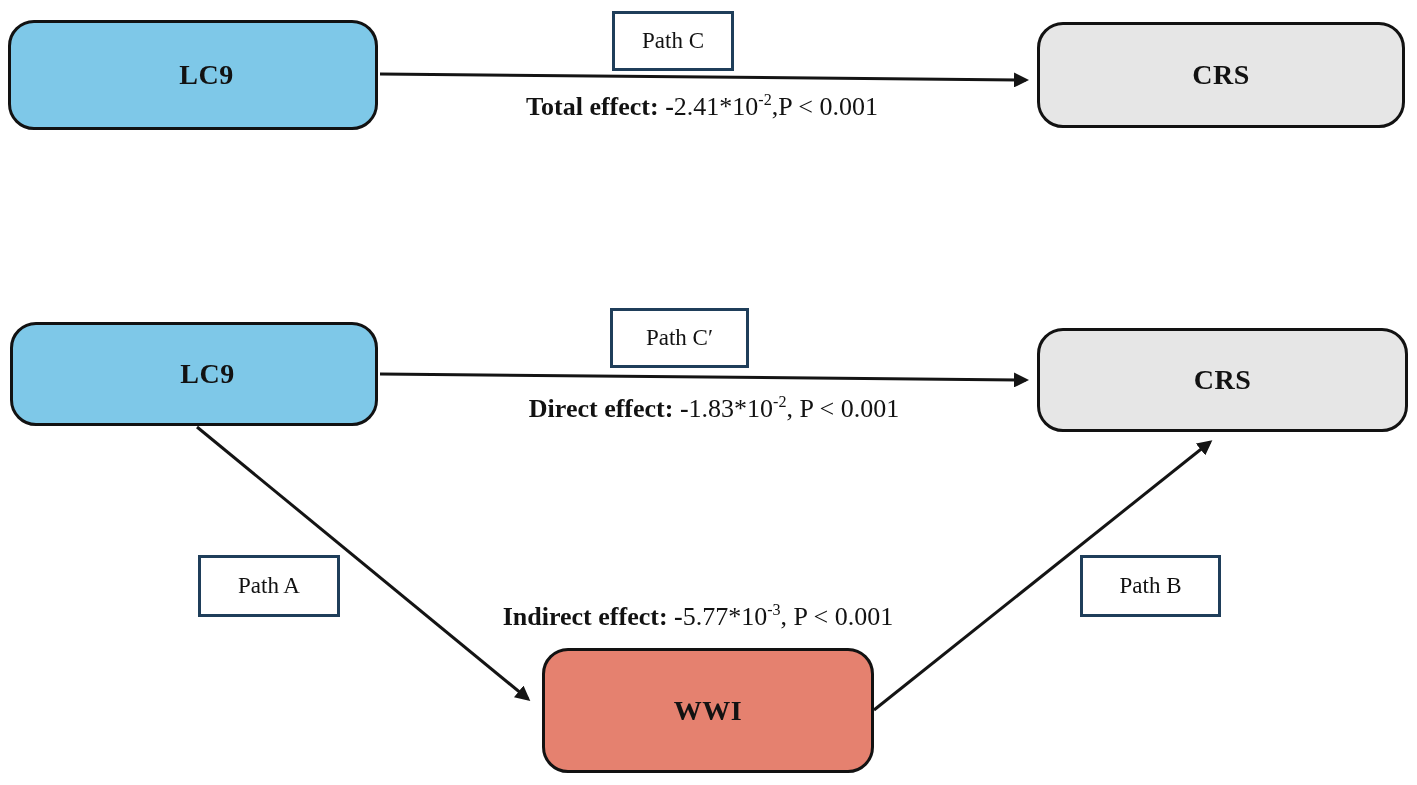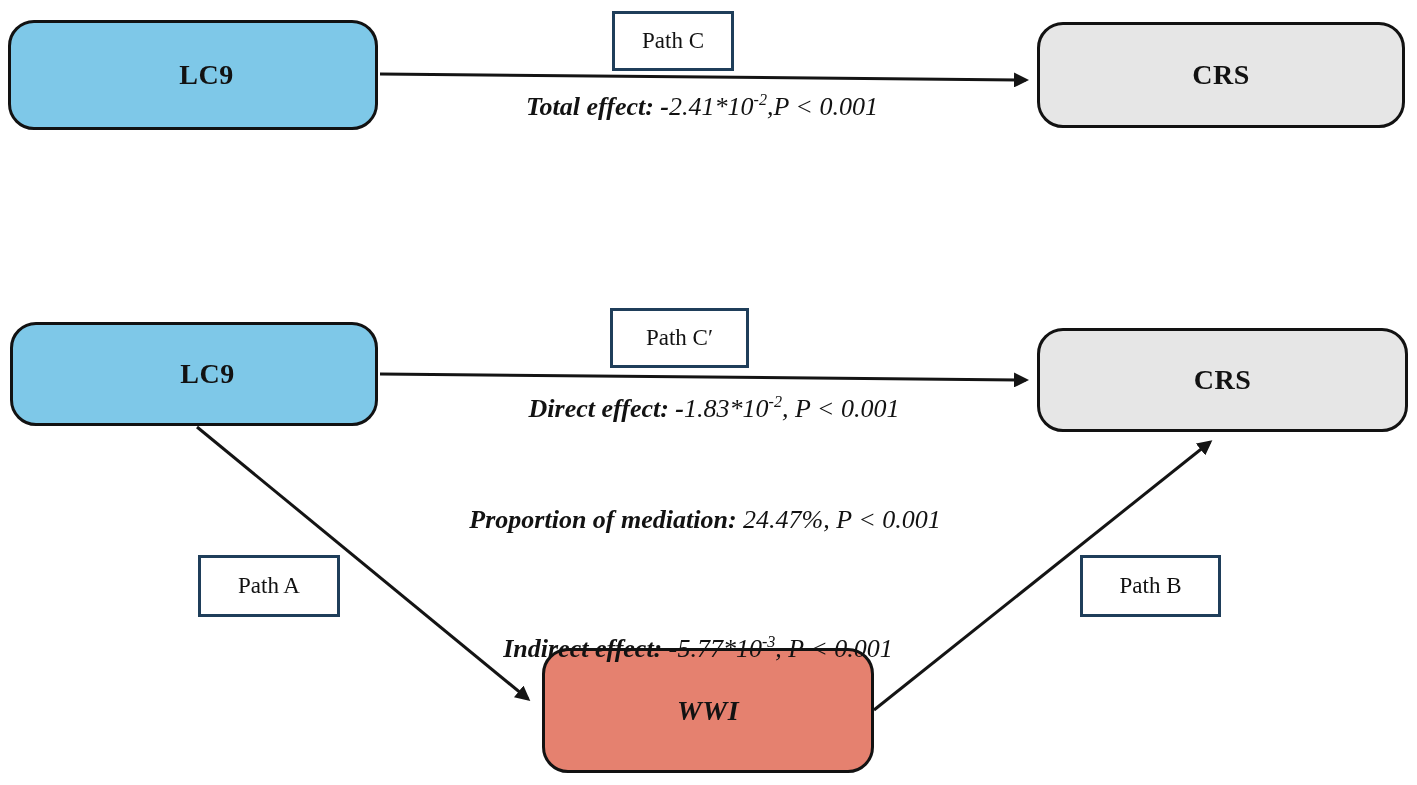--- a/index.html
+++ b/index.html
@@ -16,40 +16,40 @@
   .node.exposure{background:var(--exposure-fill,#7EC8E8);padding-left:27px;}
   .node.outcome{background:var(--outcome-fill,#E6E6E6);}
   .node.mediator{background:var(--mediator-fill,#E5816F);}
   .pathbox{
     position:absolute;display:flex;align-items:center;justify-content:center;
     border:3px solid var(--path-box-border,#1F3E5A);background:#ffffff;
     font-size:23px;box-sizing:border-box;
   }
   .stat{
     position:absolute;transform:translateX(-50%);white-space:nowrap;
-    font-size:26px;line-height:32px;font-style:italic;
+    font-size:26px;line-height:32px;
   }
   .stat .b{font-weight:700;}
   .stat sup{font-size:0.62em;vertical-align:super;line-height:0;}
   
   #lc9-top   {left:8;   left:8px;   top:20px;  width:370px;height:110px;}
   #crs-top   {left:1037px;top:22px; width:368px;height:106px;}
   #lc9-bot   {left:10px; top:322px; width:368px;height:104px;}
   #crs-bot   {left:1037px;top:328px;width:371px;height:104px;}
-  #wwi       {left:542px;top:648px; width:332px;height:125px;font-style:italic;}
+  #wwi       {left:542px;top:648px; width:332px;height:125px;}
   
   #path-c       {left:612px;top:11px; width:122px;height:60px;}
   #path-c-prime {left:610px;top:308px;width:139px;height:60px;}
   #path-a       {left:198px;top:555px;width:142px;height:62px;}
   #path-b       {left:1080px;top:555px;width:141px;height:62px;}
   
   #total-effect {left:702px;top:91px;}
   #direct-effect{left:714px;top:393px;text-align:right;}
   #proportion   {left:705px;top:504px;}
-  #indirect     {left:698px;top:601px;margin-top:32px;}
+  #indirect     {left:698px;top:601px;}
 </style>
 </head>
 <body>
 
 <div class="canvas">
 
   <svg class="arrows" viewBox="0 0 1417 785">
     <defs>
       <marker id="ah" viewBox="0 0 10 10" refX="8" refY="5" markerWidth="5" markerHeight="5" orient="auto-start-reverse">
         <path d="M0,0 L10,5 L0,10 z" fill="#141414"></path>
@@ -74,21 +74,18 @@
   <div class="node mediator" id="wwi">WWI</div>
 
   <div class="pathbox" id="path-c-prime">Path C′</div>
   <div class="pathbox" id="path-a">Path A</div>
   <div class="pathbox" id="path-b">Path B</div>
 
   <div class="stat" id="direct-effect">
     <span class="b">Direct effect: -</span><span>1.83*10</span><sup>-2</sup><span>, P &lt; 0.001</span>
   </div>
 
-  <div class="stat" id="proportion">
-    <span class="b">Proportion of mediation:</span><span> 24.47%, P &lt; 0.001</span><sup></sup><span></span>
-  </div>
 
   <div class="stat" id="indirect">
     <span class="b">Indirect effect: -</span><span>5.77*10</span><sup>-3</sup><span>, P &lt; 0.001</span>
   </div>
 
 </div>
 
 </body></html>

